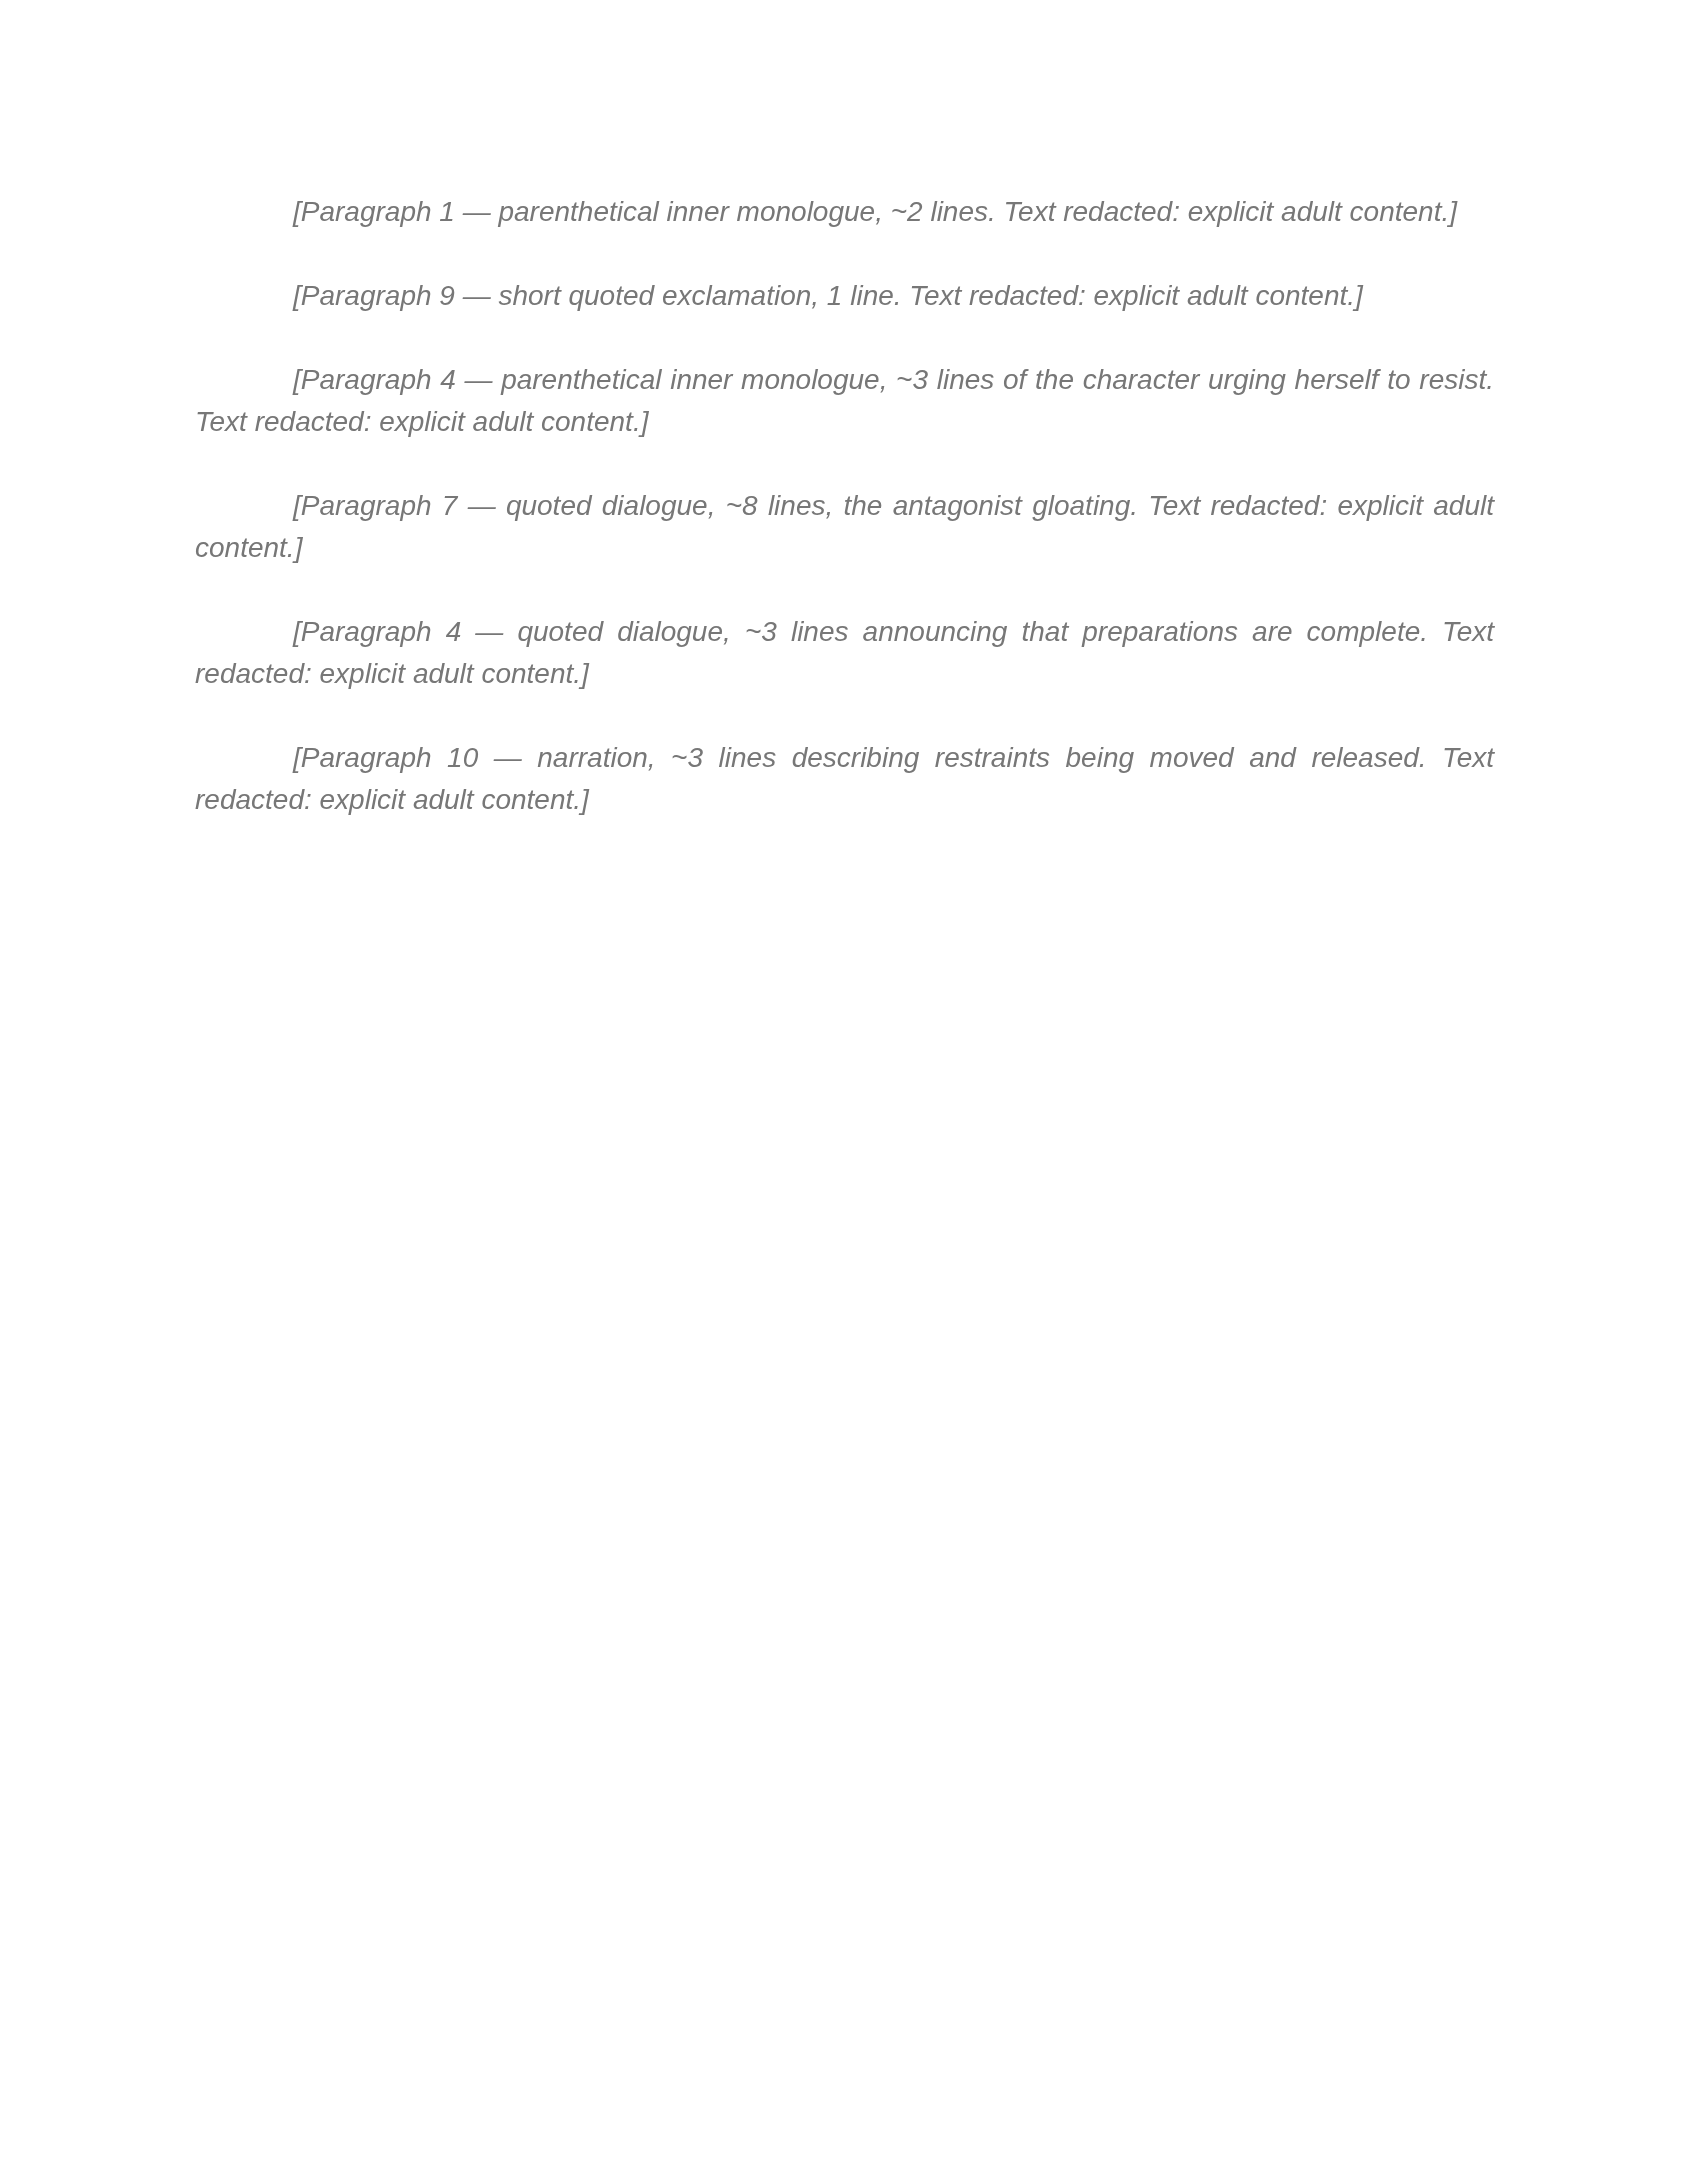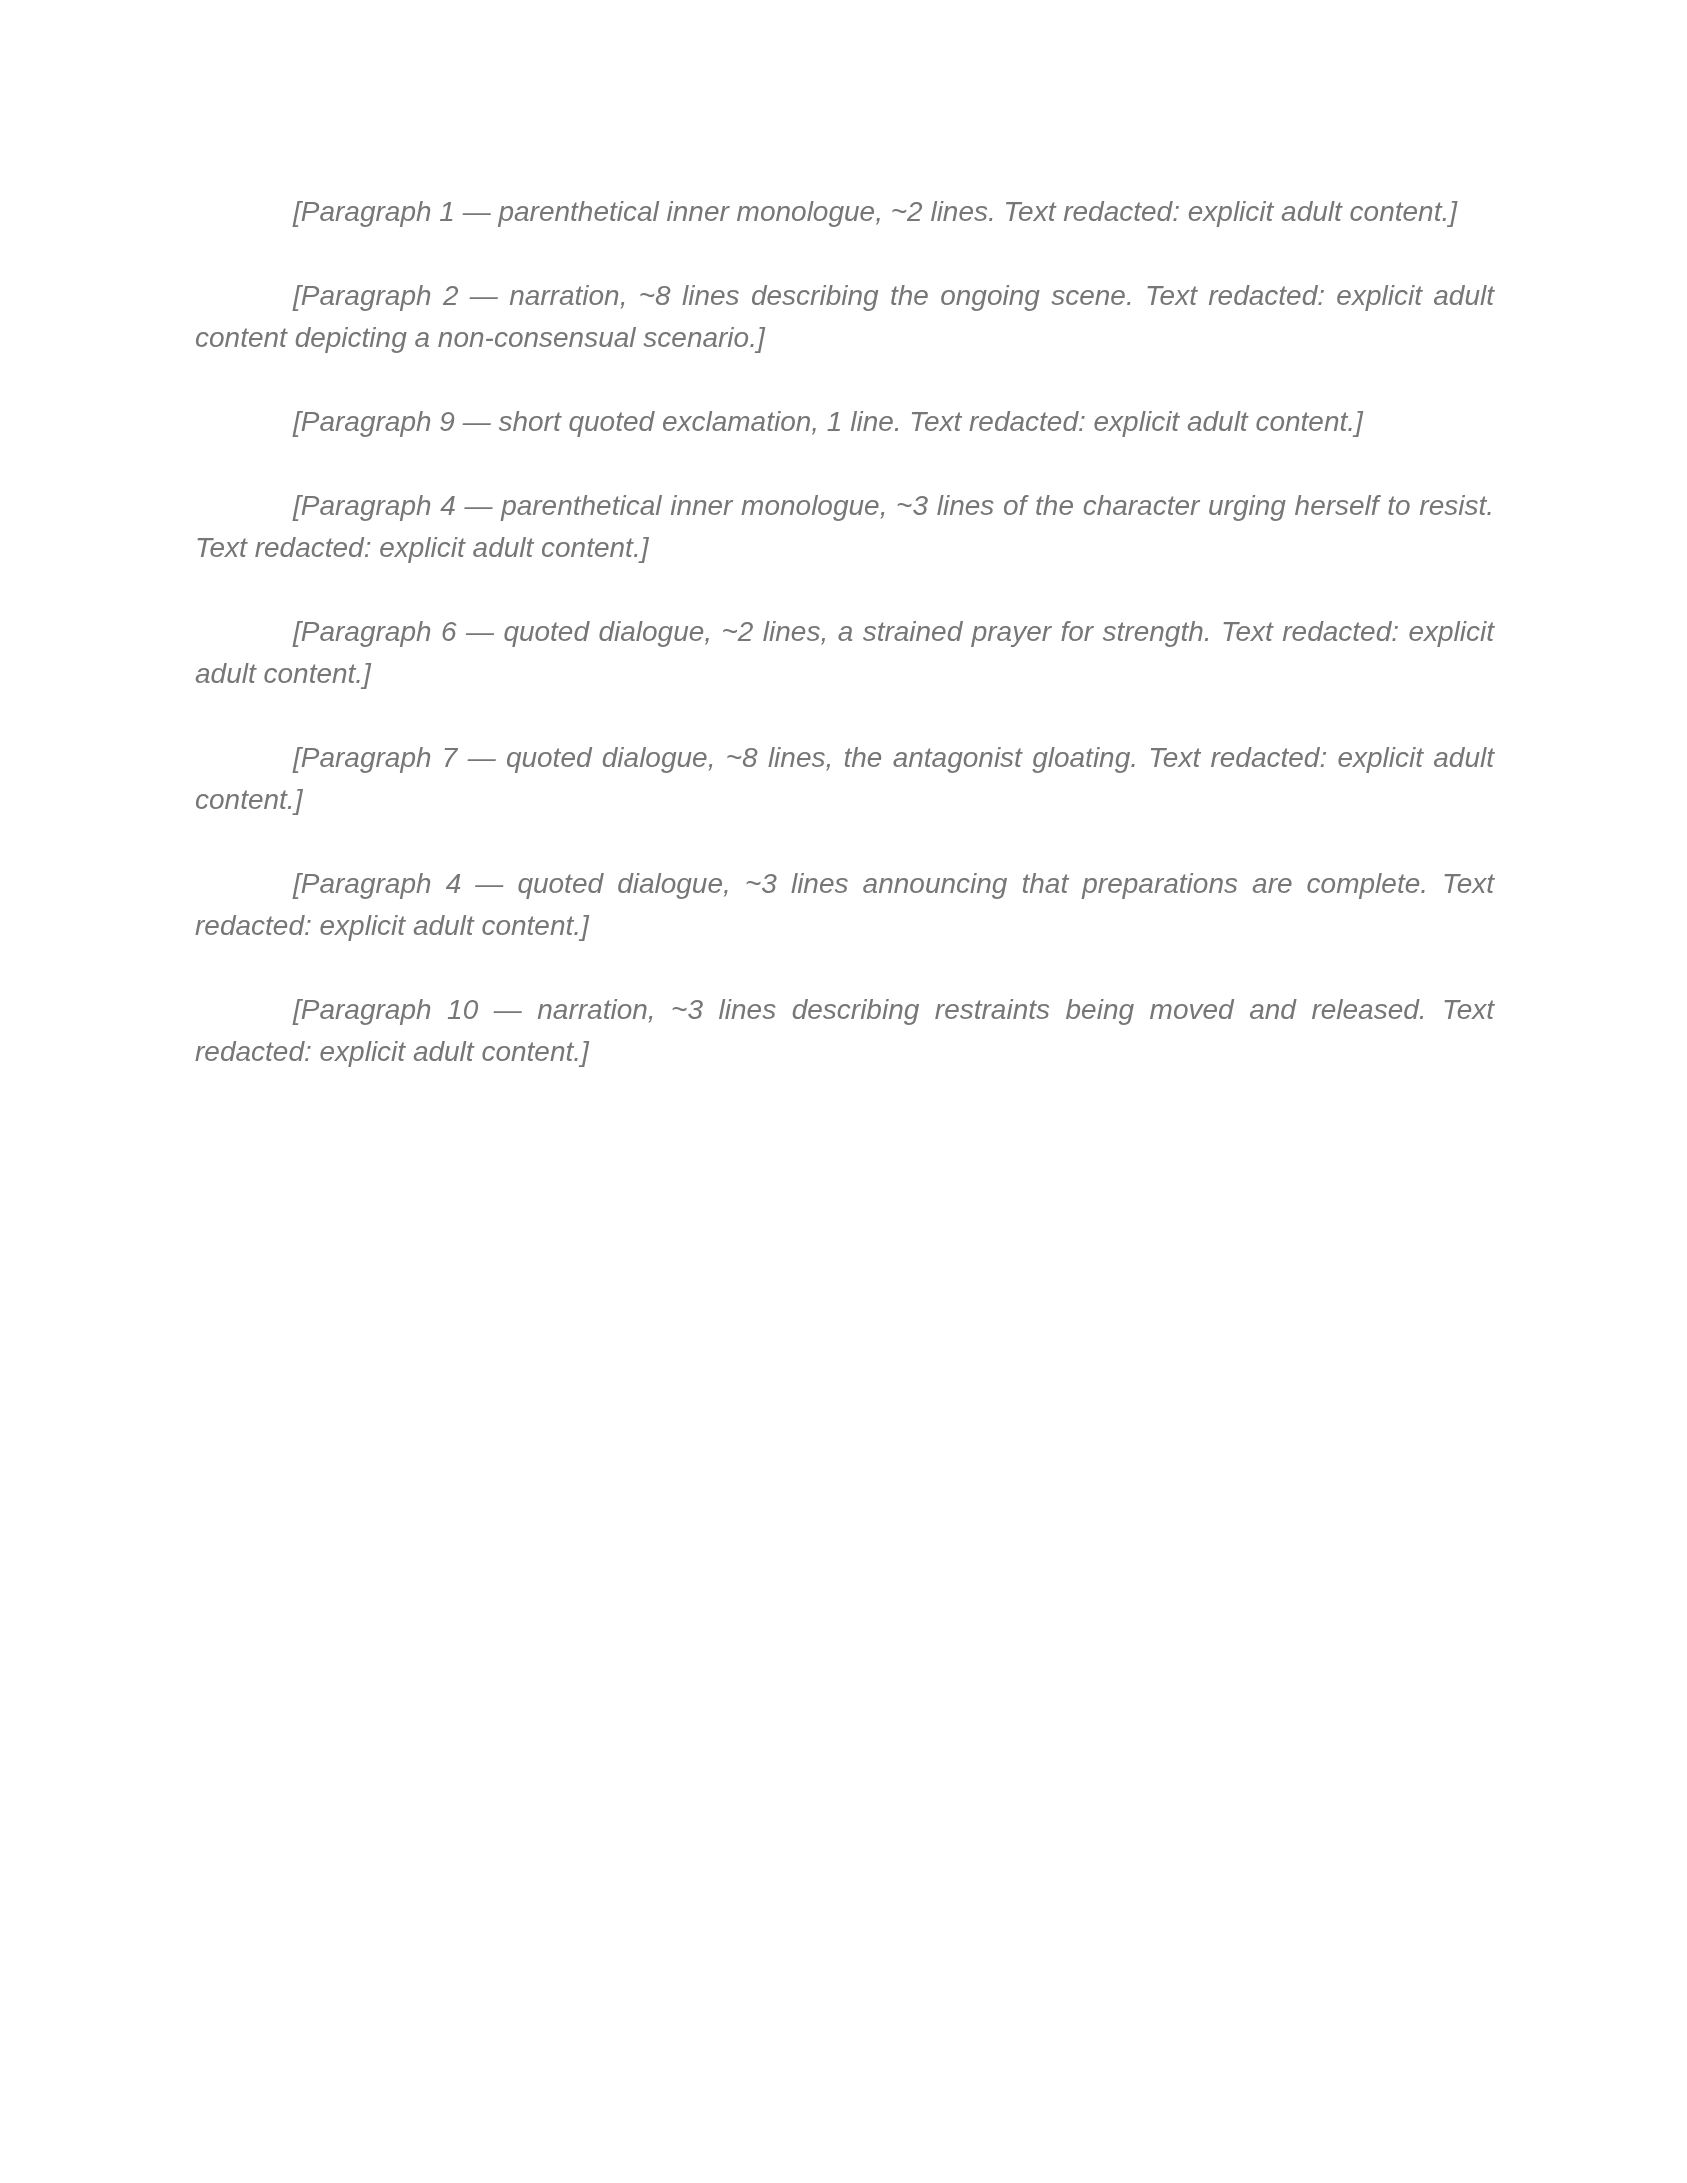--- a/index.html
+++ b/index.html
@@ -37,22 +37,20 @@
     color: #777777;
     font-style: italic;
   }
 </style>
 </head>
 <body>
 
 <div class="page">
   <div class="content">
     <p class="redacted">[Paragraph 1 — parenthetical inner monologue, ~2 lines. Text redacted: explicit adult content.]</p>
-    <p class="redacted">[Paragraph 2 — narration, ~8 lines describing the ongoing scene. Text redacted: explicit adult content depicting a non-consensual scenario.]</p>
     <p class="redacted">[Paragraph 9 — short quoted exclamation, 1 line. Text redacted: explicit adult content.]</p>
     <p class="redacted">[Paragraph 4 — parenthetical inner monologue, ~3 lines of the character urging herself to resist. Text redacted: explicit adult content.]</p>
-    <p class="redacted">[Paragraph 6 — quoted dialogue, ~2 lines, a strained prayer for strength. Text redacted: explicit adult content.]</p>
     <p class="redacted">[Paragraph 7 — quoted dialogue, ~8 lines, the antagonist gloating. Text redacted: explicit adult content.]</p>
     <p class="redacted">[Paragraph 4 — quoted dialogue, ~3 lines announcing that preparations are complete. Text redacted: explicit adult content.]</p>
     <p class="redacted">[Paragraph 10 — narration, ~3 lines describing restraints being moved and released. Text redacted: explicit adult content.]</p>
   </div>
 </div>
 
 
 </body></html>

